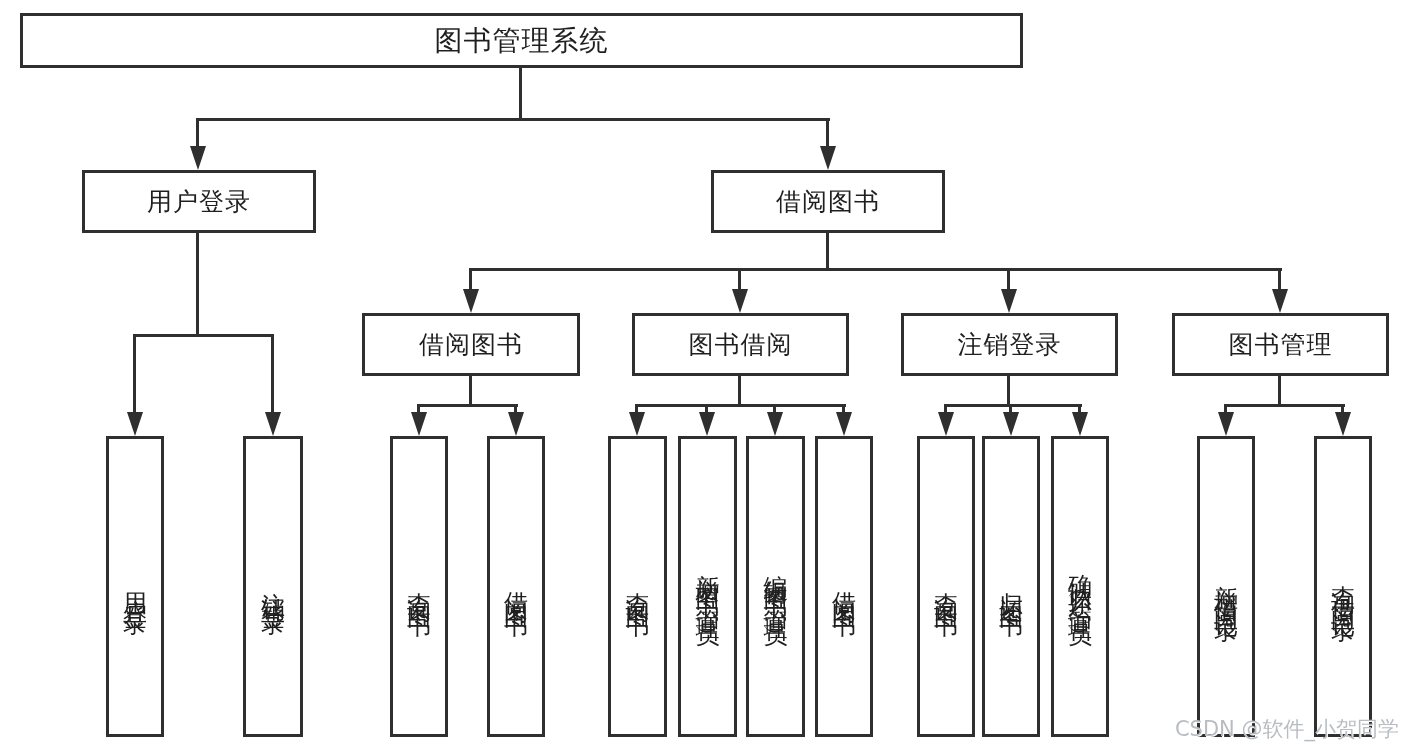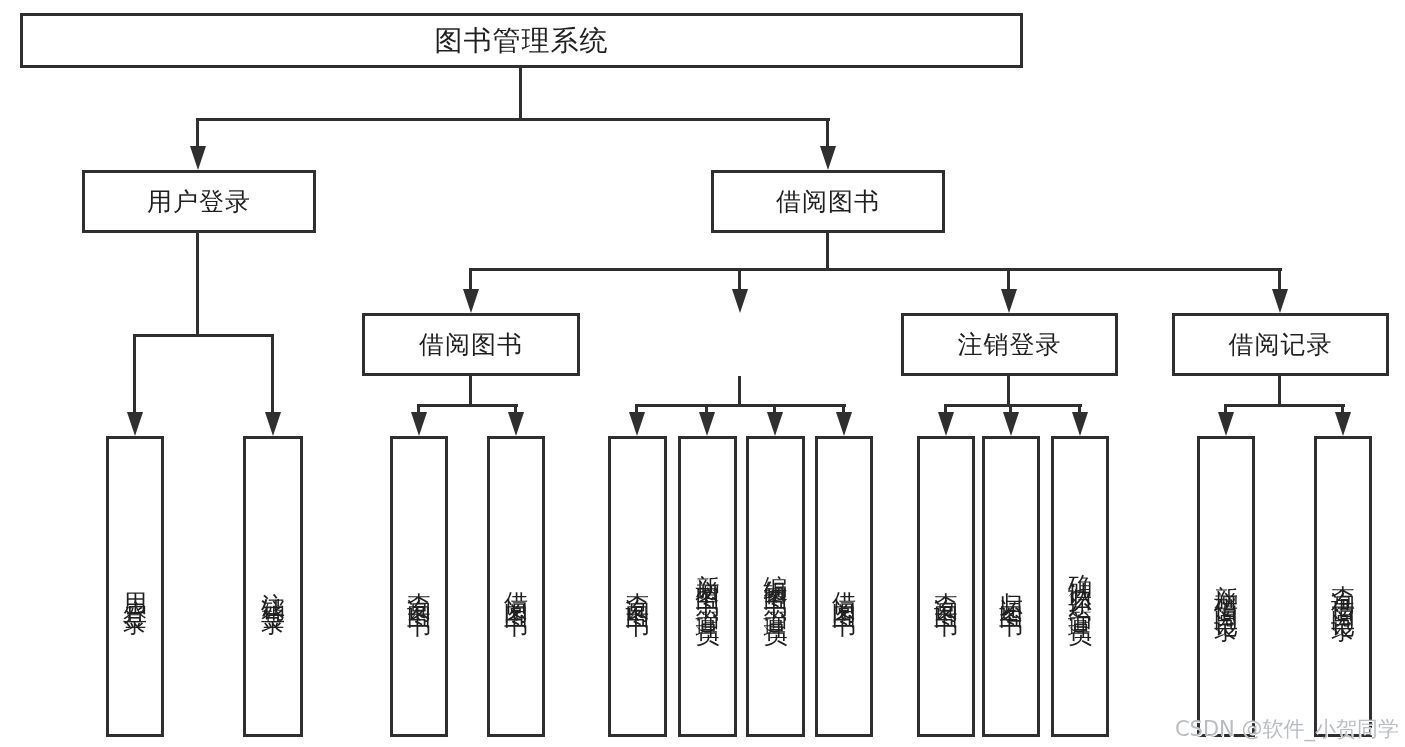--- a/index.html
+++ b/index.html
@@ -86,25 +86,28 @@
   <div class="line" style="left:738px;top:268px;width:3px;height:24px"></div>
   <div class="arrow" style="left:732px;top:289px"></div>
   <div class="line" style="left:1007px;top:268px;width:3px;height:24px"></div>
   <div class="arrow" style="left:1001px;top:289px"></div>
   <div class="line" style="left:1278px;top:268px;width:3px;height:24px"></div>
   <div class="arrow" style="left:1272px;top:289px"></div>
 
   <div class="box hlabel" style="left:362px;top:313px;width:218px;height:63px">
     <span>借阅图书</span>
   </div>
+  <div class="box hlabel" style="left:632px;top:313px;width:217px;height:63px">
+    <span>图书借阅</span>
+  </div>
   <div class="box hlabel" style="left:901px;top:313px;width:217px;height:63px">
     <span>注销登录</span>
   </div>
   <div class="box hlabel" style="left:1172px;top:313px;width:217px;height:63px">
-    <span>借阅记录</span>
+    <span>图书管理</span>
   </div>
 
   <div class="line" style="left:469px;top:376px;width:3px;height:30px"></div>
   <div class="line" style="left:418px;top:404px;width:100px;height:3px"></div>
   <div class="line" style="left:417px;top:404px;width:3px;height:12px"></div>
   <div class="arrow" style="left:411px;top:412px"></div>
   <div class="line" style="left:514px;top:404px;width:3px;height:12px"></div>
   <div class="arrow" style="left:508px;top:412px"></div>
 
   <div class="line" style="left:738px;top:376px;width:3px;height:30px"></div>

